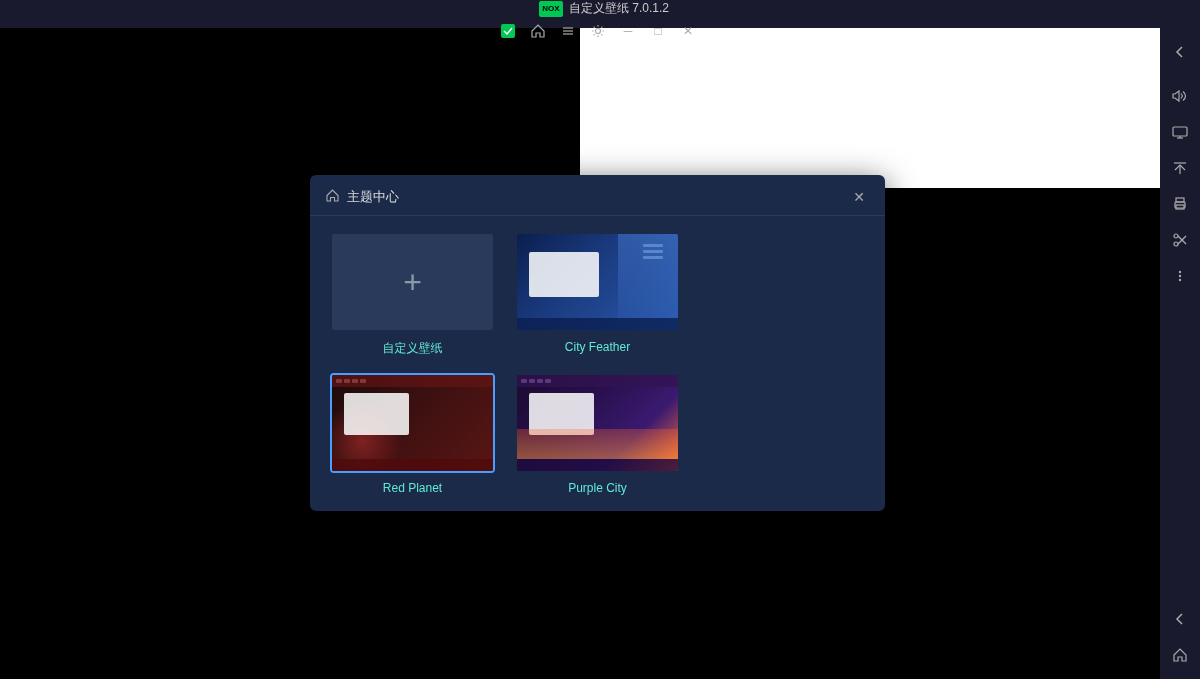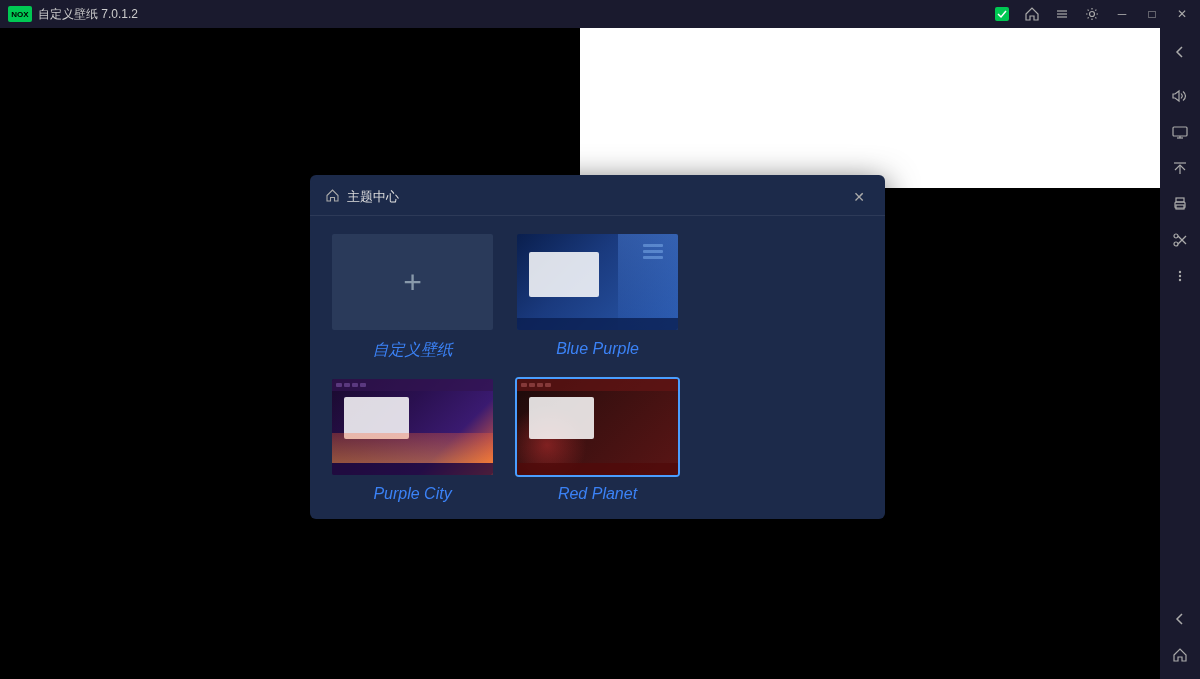--- a/index.html
+++ b/index.html
@@ -15,20 +15,21 @@
     
     .title-bar {
       position: absolute;
       top: 0; left: 0; right: 0;
       height: 28px;
       background: #1a1a2e;
       display: flex;
       align-items: center;
       justify-content: space-between;
       z-index: 100;
+      flex-direction: column;
     }
     .title-bar-left {
       display: flex;
       align-items: center;
       gap: 6px;
       padding-left: 8px;
     }
     .nox-logo {
       width: 24px;
       height: 16px;
@@ -182,24 +183,23 @@
       height: 100px;
       border-radius: 4px;
       overflow: hidden;
       position: relative;
       border: 2px solid transparent;
     }
     .theme-thumbnail.selected {
       border-color: #4a9eff;
     }
     .theme-label {
-      color: #3b82f6;
-      font-size: 16px;
+      color: #5eead4;
+      font-size: 12px;
       text-align: center;
-      font-style: italic;
     }
 
     
     .thumb-custom {
       background: #2a3a5a;
       width: 100%;
       height: 100%;
       display: flex;
       align-items: center;
       justify-content: center;
@@ -547,55 +547,55 @@
           <div class="bf-accent"></div>
           <div class="bf-dots">
             <div class="bf-dot"></div>
             <div class="bf-dot"></div>
             <div class="bf-dot"></div>
           </div>
           <div class="bf-window"></div>
           <div class="bf-taskbar"></div>
         </div>
       </div>
-      <span class="theme-label">Blue Purple</span>
+      <span class="theme-label">City Feather</span>
     </div>
   </div>
 
   <div class="theme-grid-row2">
+
+    <div class="theme-item">
+      <div class="theme-thumbnail selected">
+        <div class="thumb-red-planet">
+          <div class="rp-glow"></div>
+          <div class="rp-top-bar">
+            <div class="rp-bar-dot"></div>
+            <div class="rp-bar-dot"></div>
+            <div class="rp-bar-dot"></div>
+            <div class="rp-bar-dot"></div>
+          </div>
+          <div class="rp-window"></div>
+          <div class="rp-taskbar"></div>
+        </div>
+      </div>
+      <span class="theme-label">Red Planet</span>
+    </div>
 
     <div class="theme-item">
       <div class="theme-thumbnail">
         <div class="thumb-purple-city">
           <div class="pc-top-bar">
             <div class="pc-bar-dot"></div>
             <div class="pc-bar-dot"></div>
             <div class="pc-bar-dot"></div>
             <div class="pc-bar-dot"></div>
           </div>
           <div class="pc-window"></div>
           <div class="pc-sunset"></div>
           <div class="pc-taskbar"></div>
         </div>
       </div>
       <span class="theme-label">Purple City</span>
     </div>
 
-    <div class="theme-item">
-      <div class="theme-thumbnail selected">
-        <div class="thumb-red-planet">
-          <div class="rp-glow"></div>
-          <div class="rp-top-bar">
-            <div class="rp-bar-dot"></div>
-            <div class="rp-bar-dot"></div>
-            <div class="rp-bar-dot"></div>
-            <div class="rp-bar-dot"></div>
-          </div>
-          <div class="rp-window"></div>
-          <div class="rp-taskbar"></div>
-        </div>
-      </div>
-      <span class="theme-label">Red Planet</span>
-    </div>
-
     <div></div>
   </div>
 </div>
 
 </body></html>

